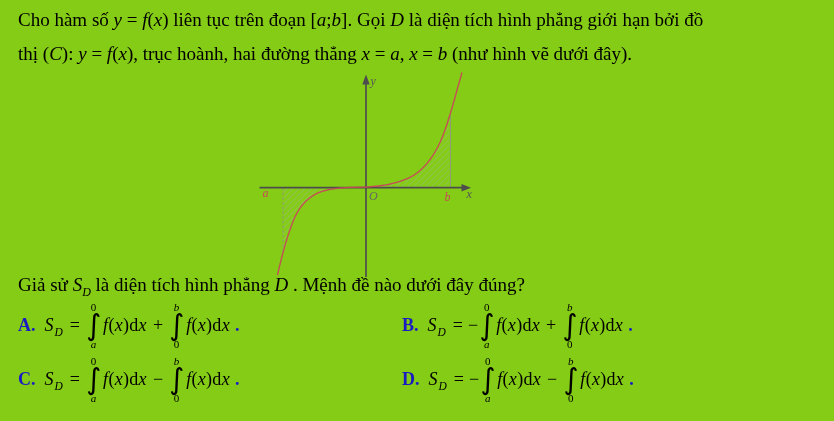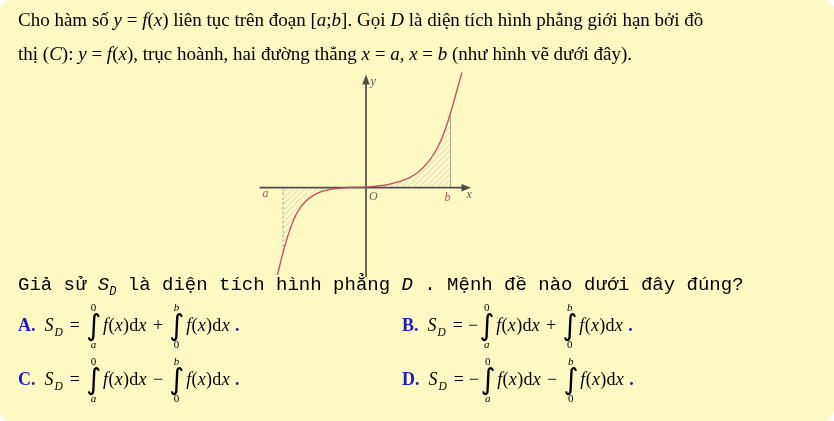--- a/index.html
+++ b/index.html
@@ -1,19 +1,19 @@
 <!DOCTYPE html>
 <html><head>
 <meta charset="utf-8">
 <style>
   html,body{margin:0;padding:0;background:#fff;}
-  .page{position:relative;width:834px;height:421px;background:#fef9c3;overflow:hidden;
-        font-family:"Liberation Serif",serif;color:#000;border-radius:11px;}
+  .page{position:relative;width:834px;height:421px;background:#84cc16;overflow:hidden;
+        font-family:"Liberation Serif",serif;color:#000;}
   .para{position:absolute;left:18px;top:3px;font-size:19px;line-height:34px;white-space:nowrap;}
-  .qline{position:absolute;left:18px;top:274px;font-size:19px;white-space:nowrap;font-family:Liberation Mono, monospace;}
+  .qline{position:absolute;left:18px;top:274px;font-size:19px;white-space:nowrap;}
   .it{font-style:italic;}
   .sub{font-size:12px;vertical-align:-5px;}
   .figure{position:absolute;left:248px;top:66px;}
   .option{position:absolute;display:flex;align-items:center;white-space:nowrap;}
   .opt-label{color:#1b1bc4;font-weight:bold;font-size:18px;margin-right:9px;}
   .formula{display:inline-flex;align-items:center;font-size:18px;}
   .mi{font-style:italic;}
   .msub{font-size:11.5px;font-style:italic;position:relative;top:6px;margin:0 2px 0 1px;}
   .eq{margin:0 5px;}
   .sign{margin-right:1px;}

